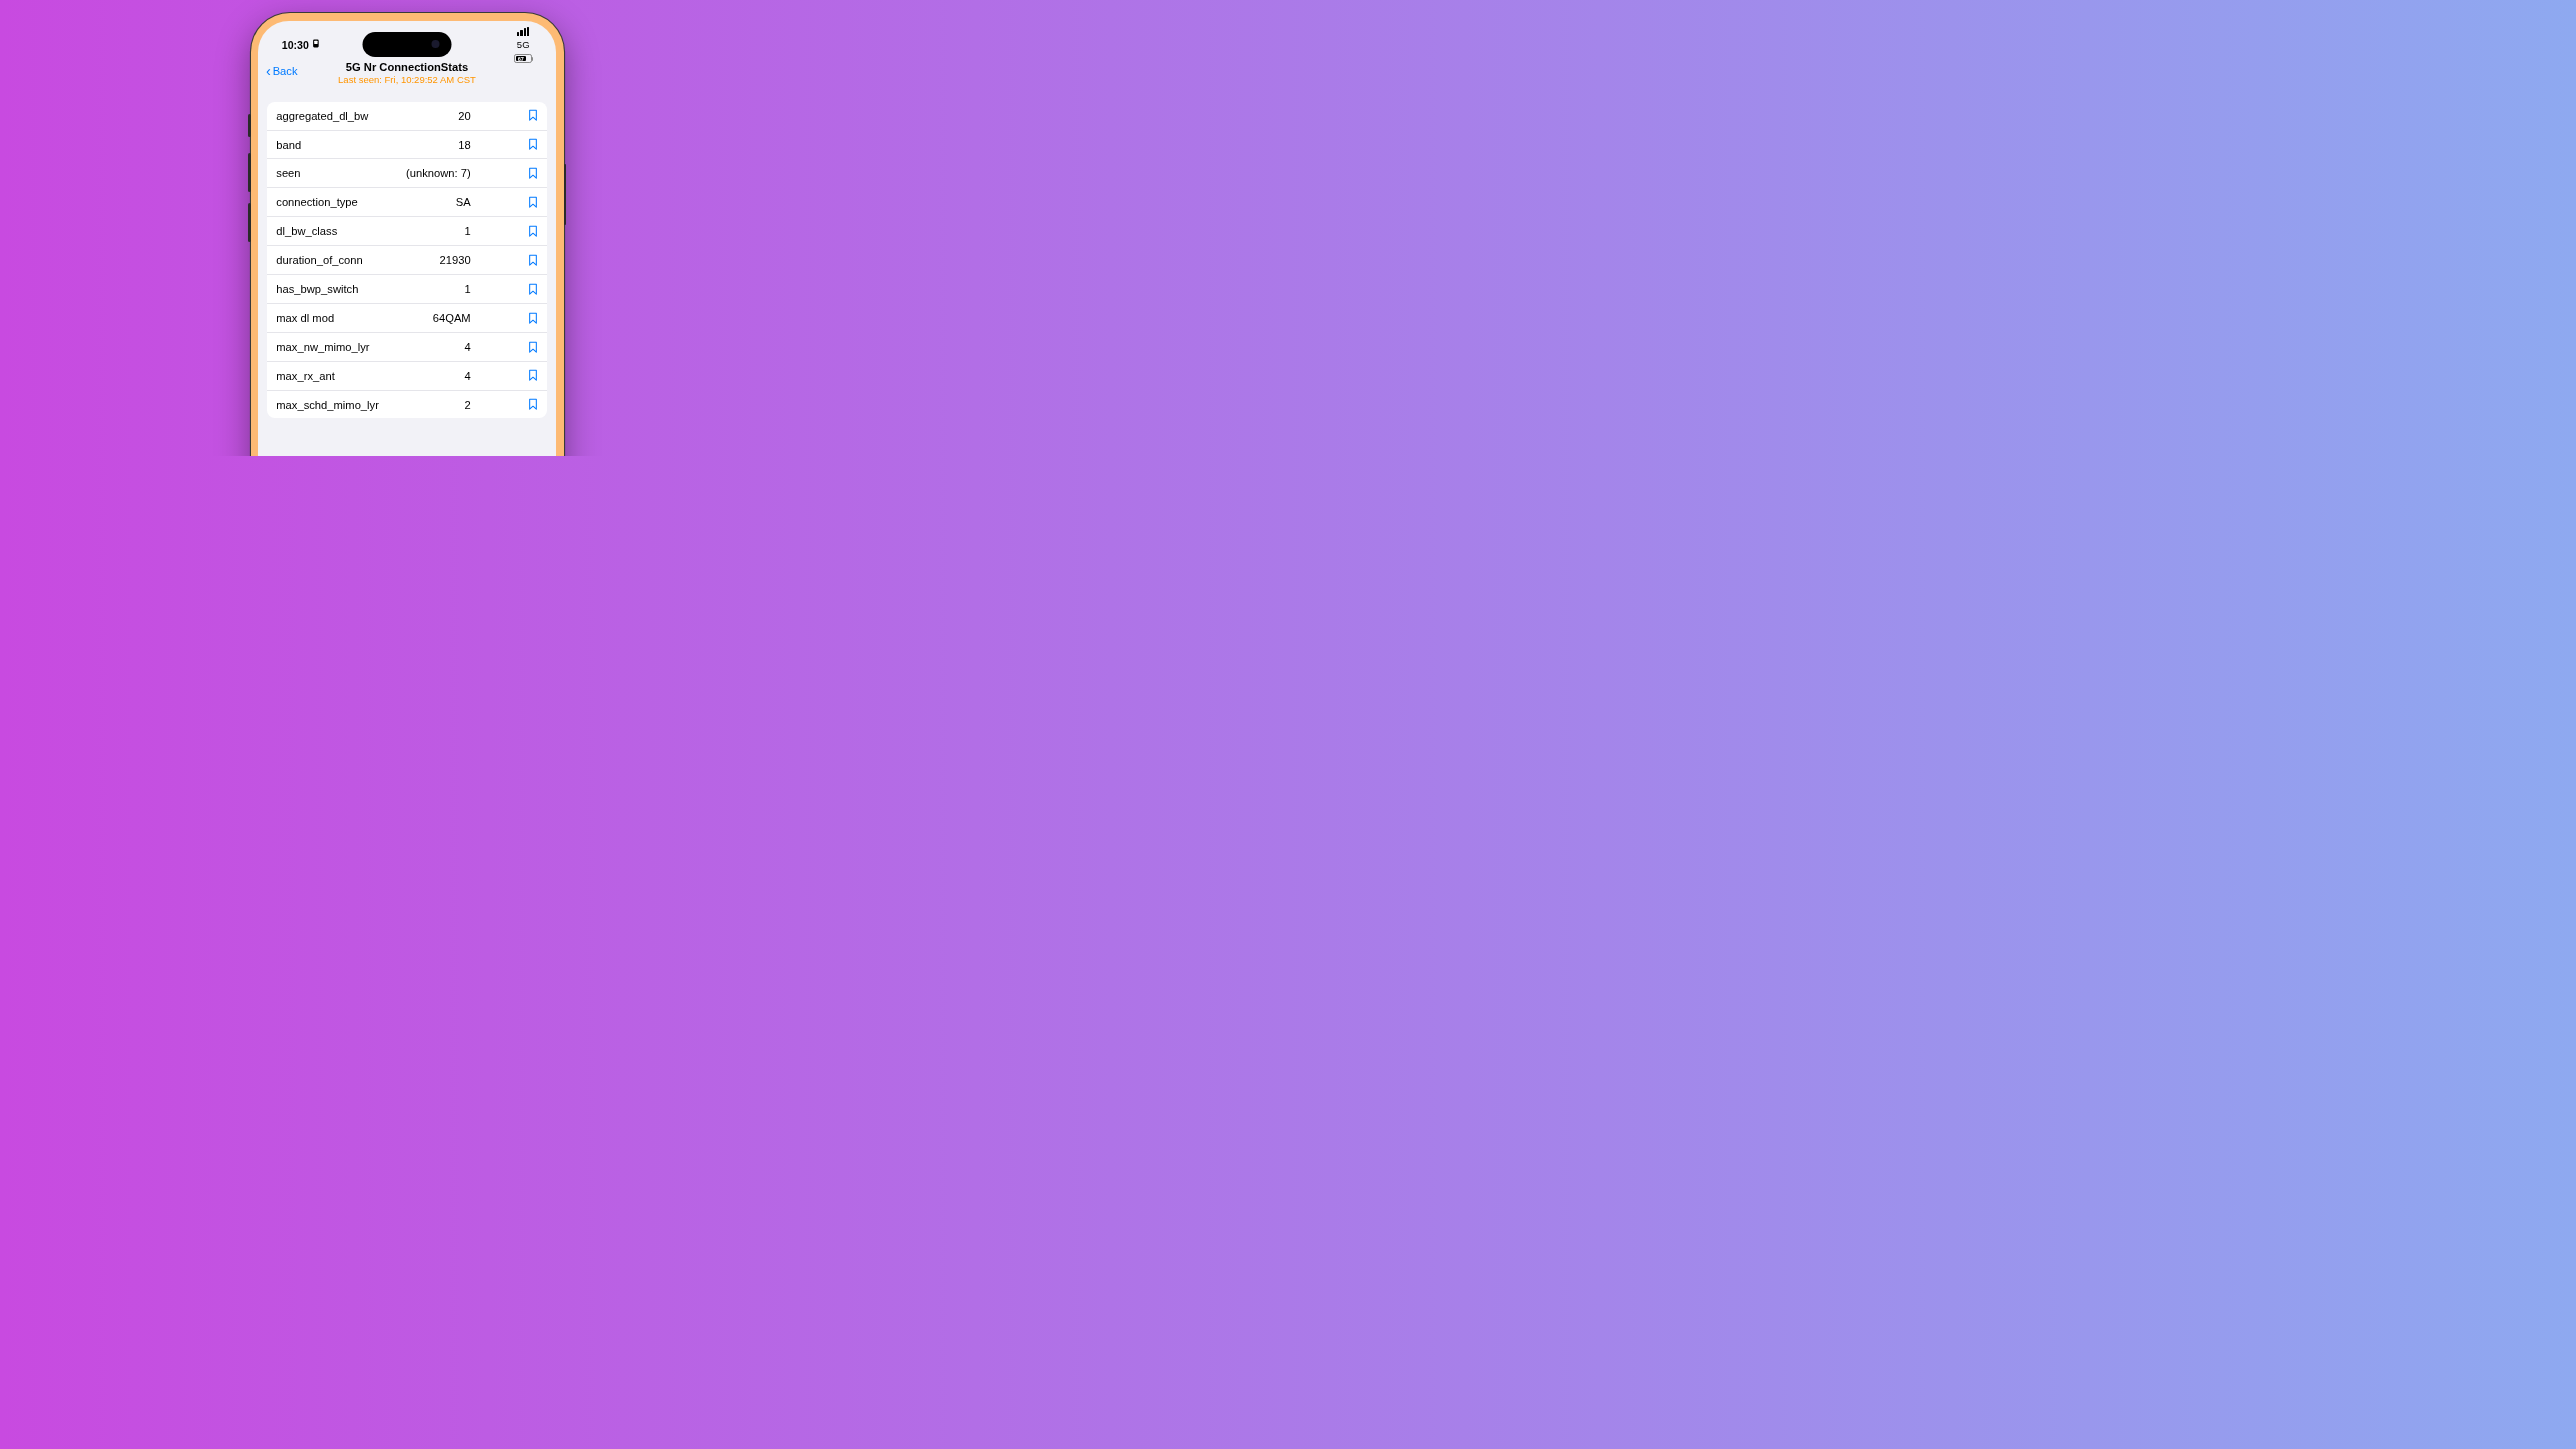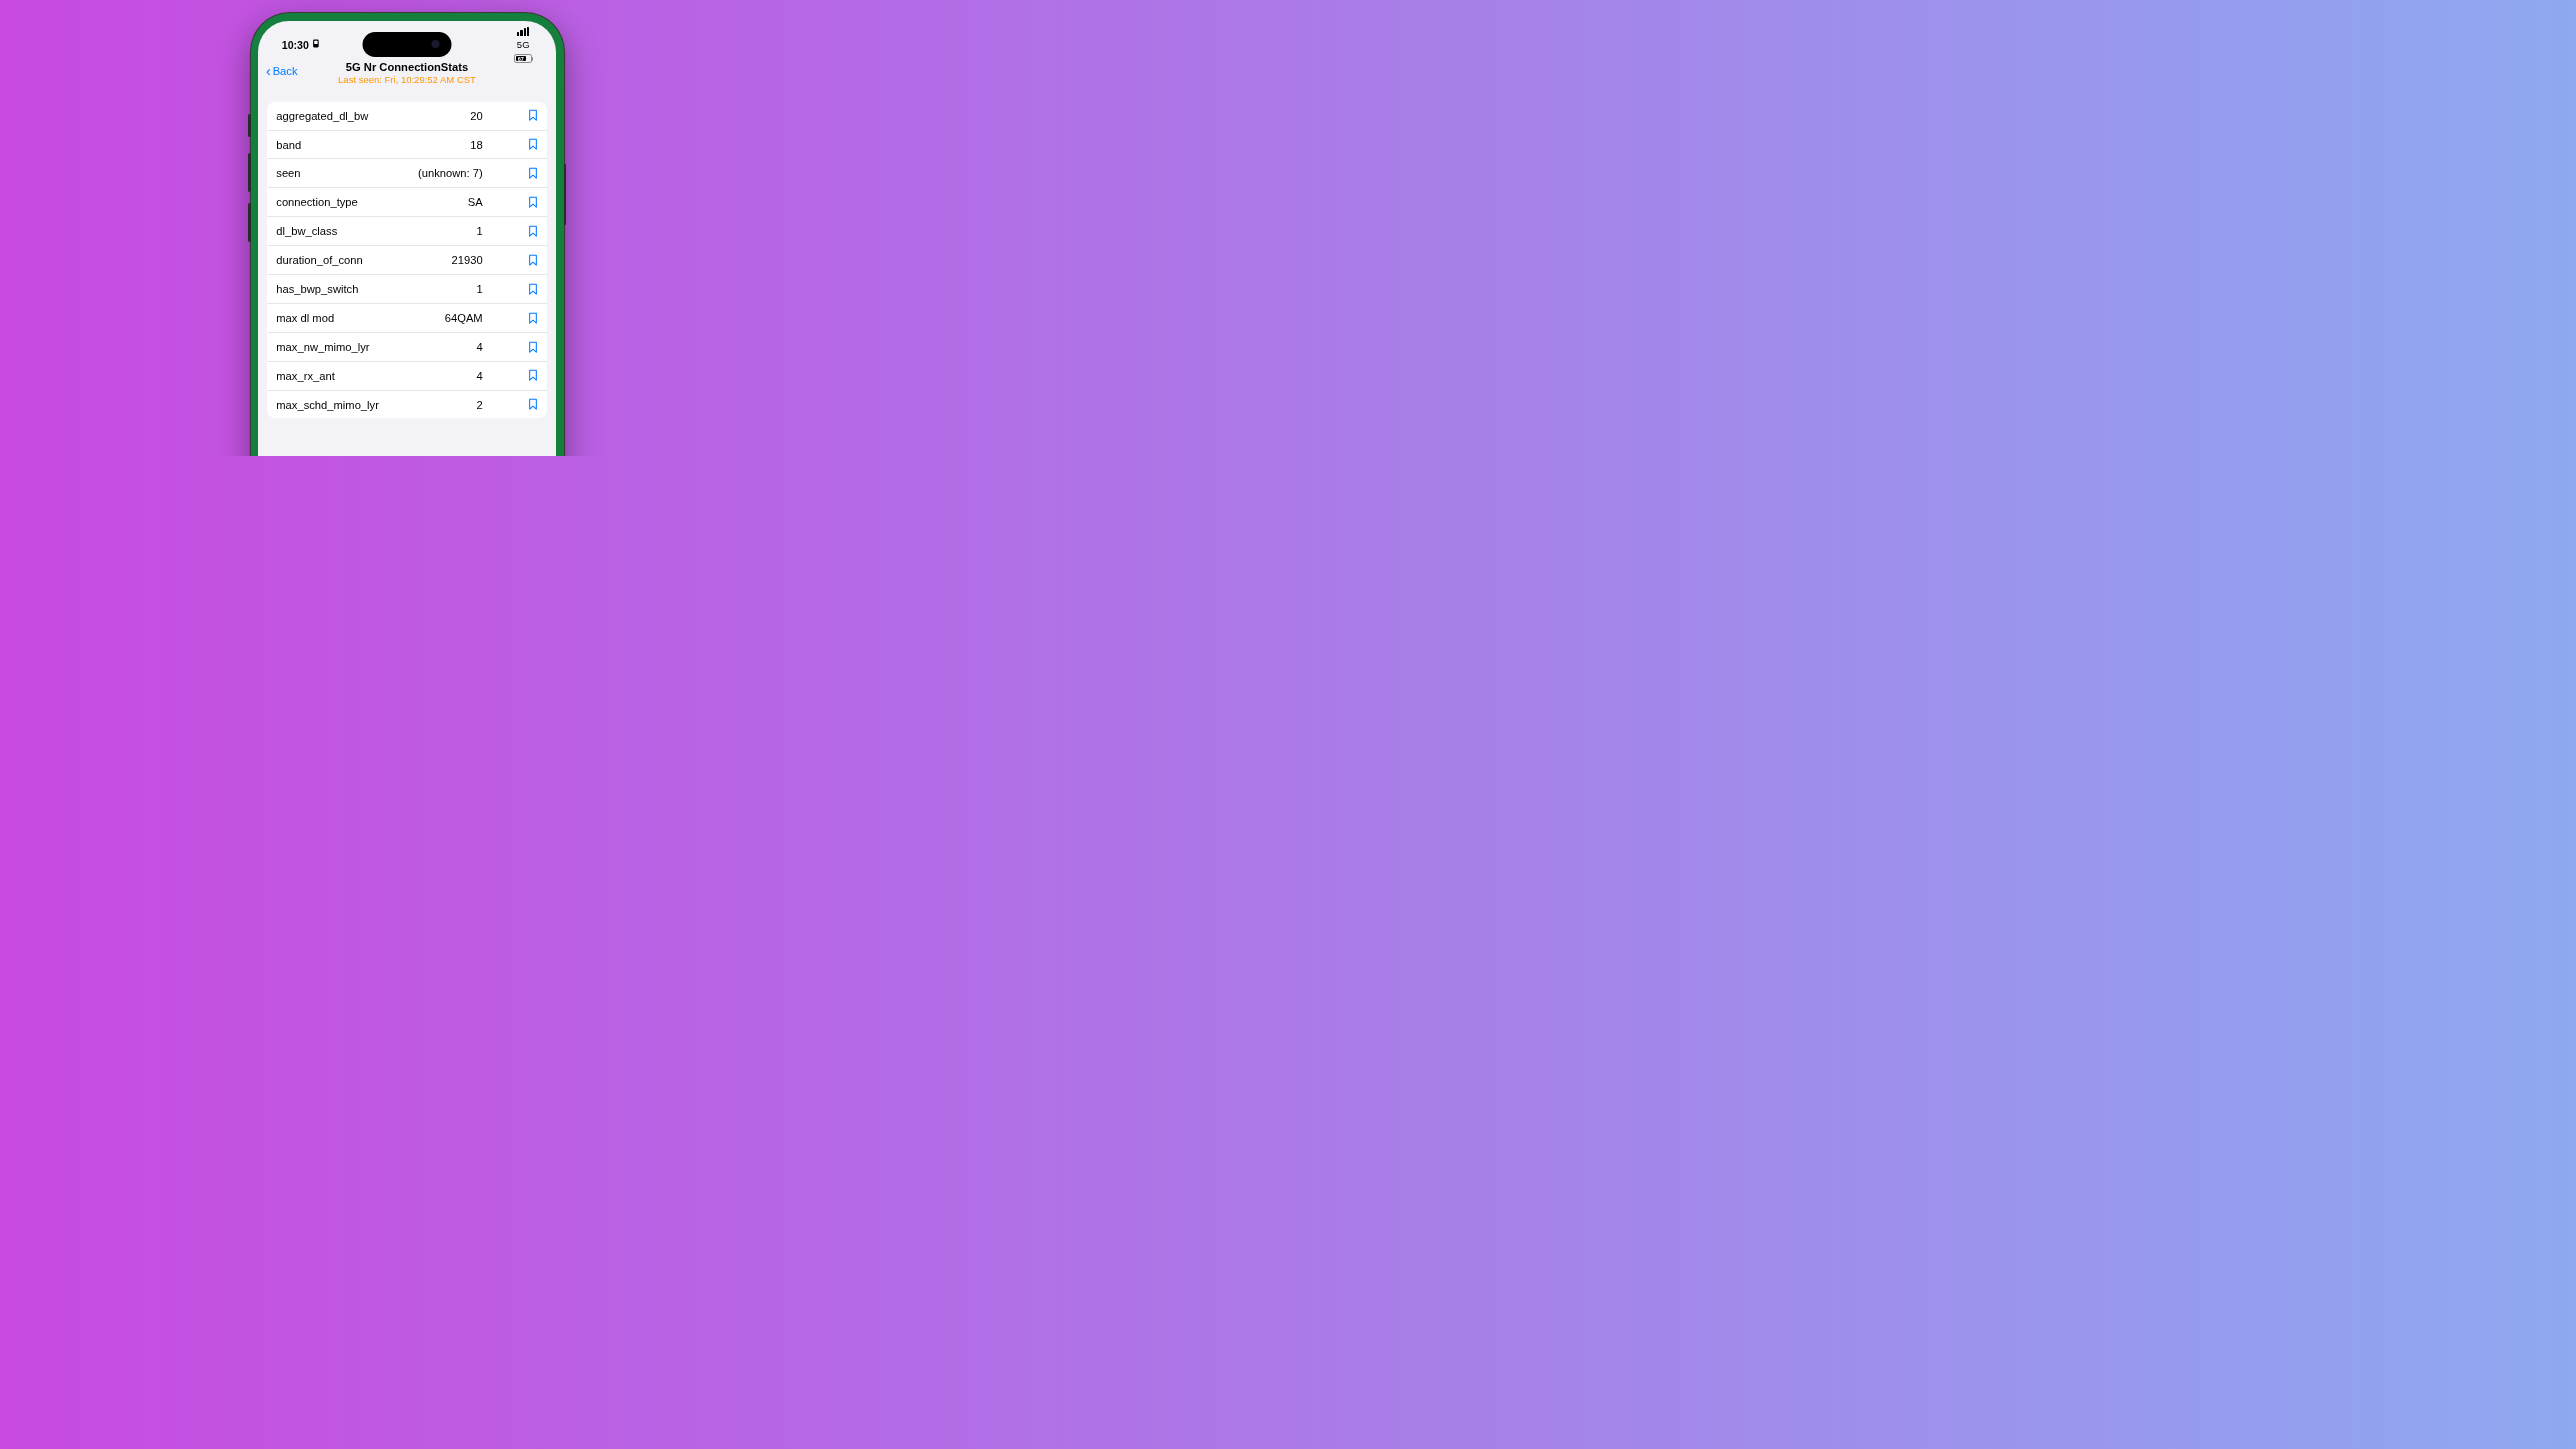--- a/index.html
+++ b/index.html
@@ -8,21 +8,21 @@
       height: 456px;
       background: linear-gradient(to right, #c84ae0, #8ea9f0);
       display: flex;
       justify-content: center;
       font-family: -apple-system, BlinkMacSystemFont, "Helvetica Neue", sans-serif;
       overflow: hidden;
     }
     .phone-frame {
       width: 313px;
       height: 632px;
-      background: #15803d;
+      background: #fdba74;
       border-radius: 39px;
       margin-top: 13.4px;
       padding: 7.8px;
       position: relative;
       box-shadow: 0 0 0 1.1px #3a3a3a, 0 11.2px 34px rgba(0,0,0,0.4);
     }
     .side-btn {
       position: absolute;
       background: #2a2a2a;
       border-radius: 1.7px;
@@ -101,21 +101,21 @@
       background: #fff;
       border-radius: 7.8px;
       overflow: hidden;
     }
     .row {
       display: flex; align-items: center; padding: 7.8px 9px;
       border-bottom: 0.3px solid #e5e5ea; font-size: 11.2px; gap: 44px;
     }
     .row:last-child { border-bottom: none; }
     .row-key { flex: 1; color: #000; }
-    .row-val { color: #000; margin-right: 1px; }
+    .row-val { color: #000; margin-right: 13px; }
     .bookmark { width: 10px; height: 12.3px; flex-shrink: 0; cursor: pointer; }
     .bookmark svg { width: 100%; height: 100%; }
   </style>
 </head>
 <body>
 
 <div class="phone-frame">
   <div class="side-btn btn-left-1"></div>
   <div class="side-btn btn-left-2"></div>
   <div class="side-btn btn-left-3"></div>

